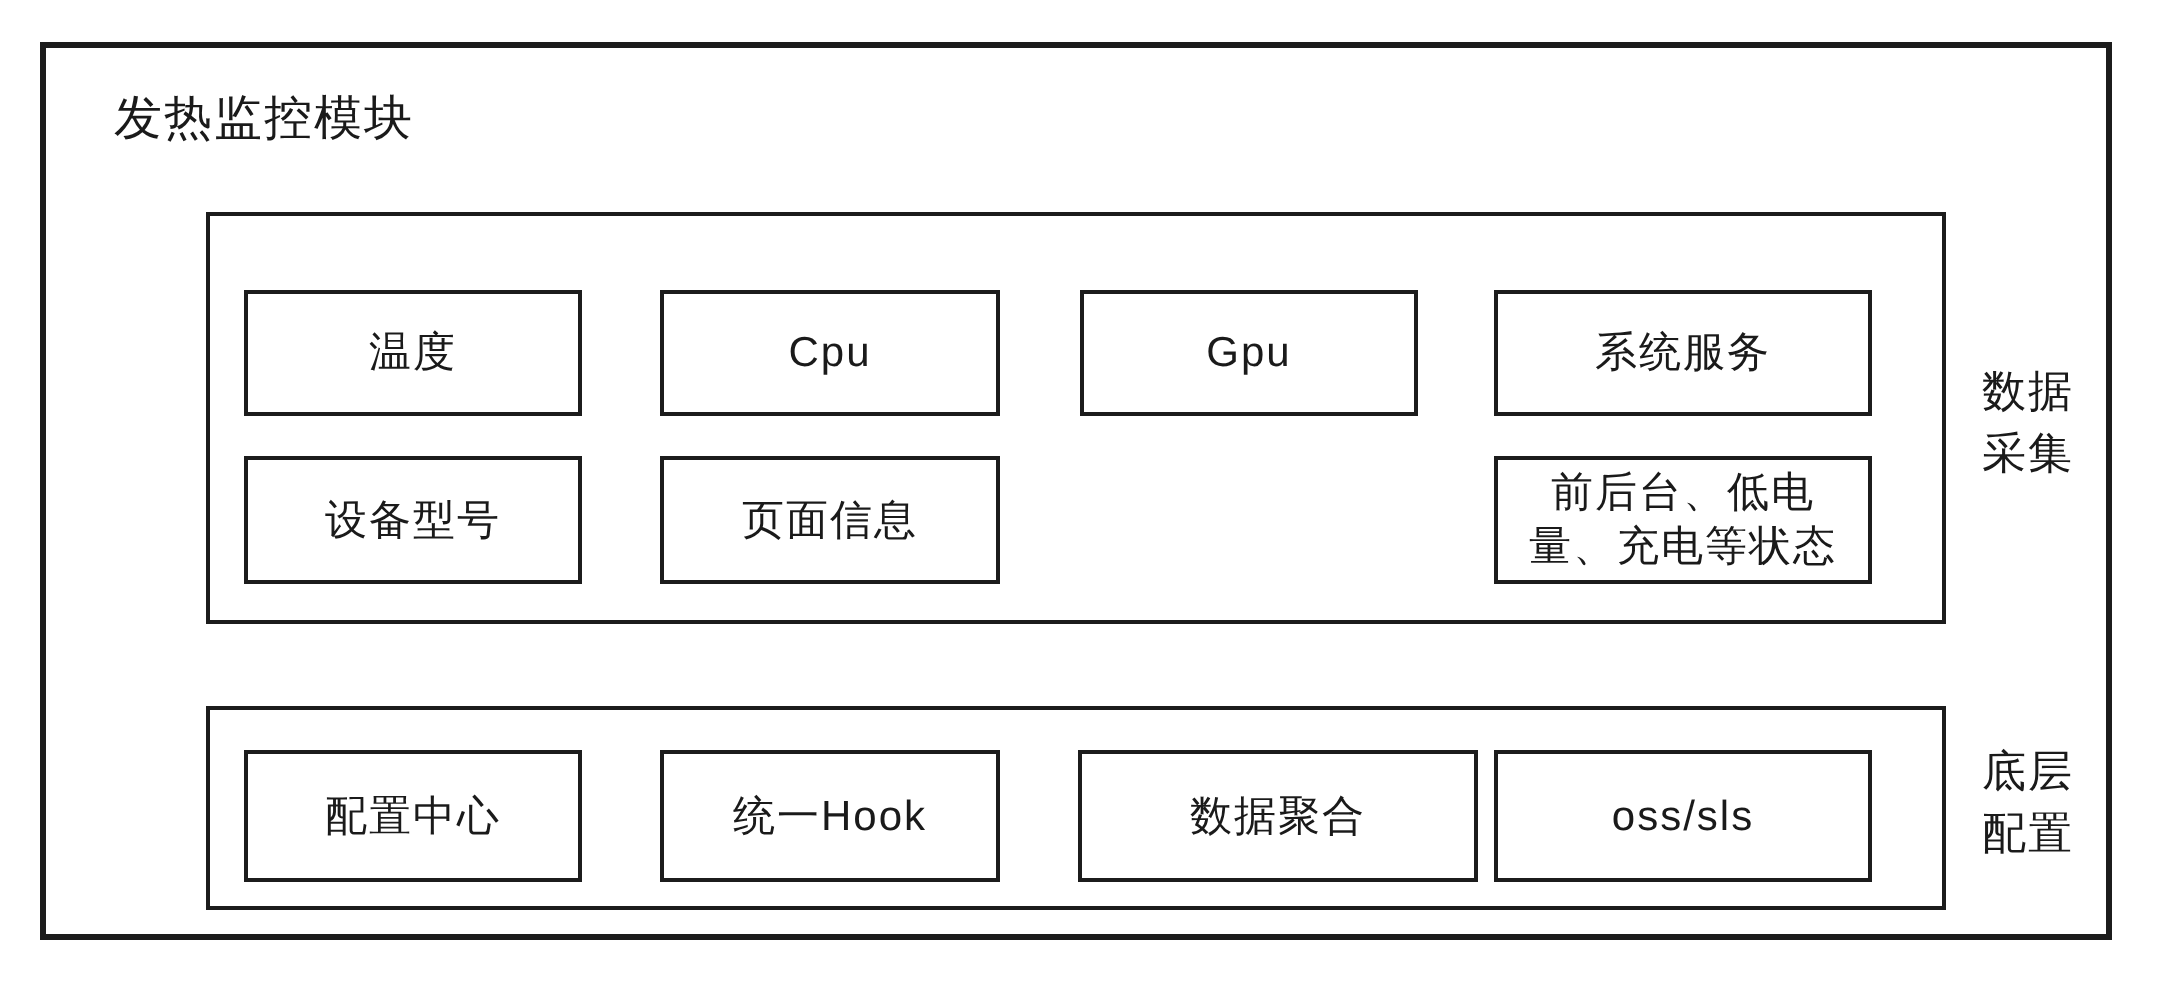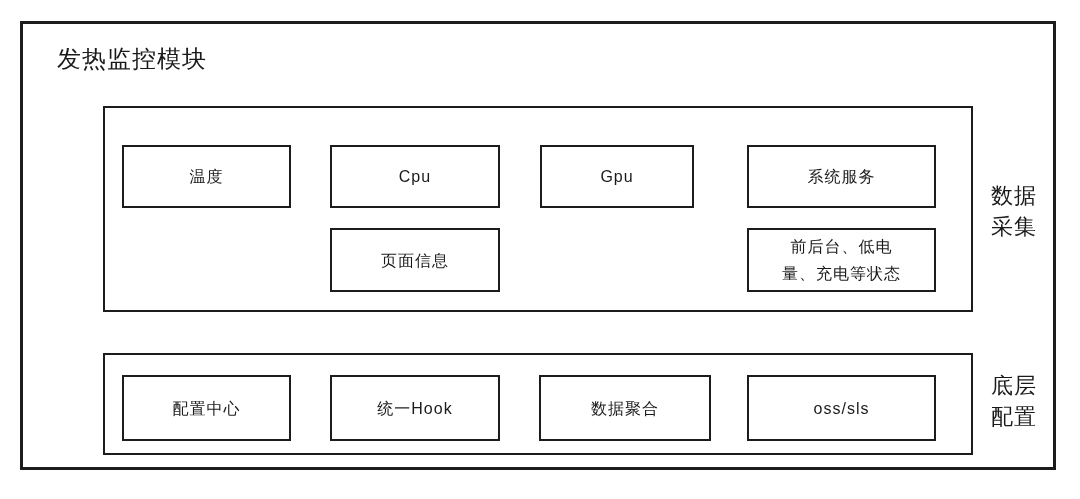--- a/index.html
+++ b/index.html
@@ -48,35 +48,35 @@
   .group-bottom { top: 353px; height: 102px; }
   .node {
     position: absolute;
     border: 2.5px solid #1c1c1c;
     box-sizing: border-box;
     background: #ffffff;
     display: flex;
     align-items: center;
     justify-content: center;
     text-align: center;
-    font-size: 16px;
+    font-size: 21px;
     font-weight: 500;
     letter-spacing: 1px;
     color: #1a1a1a;
     white-space: pre-line;
     line-height: 27px;
   }
   .row1 { top: 145px; height: 63px; }
   .row2 { top: 228px; height: 64px; }
   .row3 { top: 375px; height: 66px; }
   .col1 { left: 122px; width: 169px; }
   .col2 { left: 330px; width: 170px; }
-  .col3 { left: 540px; width: 154px; }
+  .col3 { left: 540px; width: 169px; }
   .col4 { left: 747px; width: 189px; }
-  .col3-wide { left: 539px; width: 172px; }
+  .col3-wide { left: 539px; width: 200px; }
   .side-label {
     position: absolute;
     left: 984px;
     width: 60px;
     text-align: center;
     font-size: 22px;
     font-weight: 500;
     letter-spacing: 1px;
     line-height: 31px;
     color: #1a1a1a;
@@ -94,20 +94,21 @@
 
   <div class="module-title">发热监控模块</div>
 
   <div class="group-box group-top"></div>
 
   <div class="node row1 col1">温度</div>
   <div class="node row1 col2">Cpu</div>
   <div class="node row1 col3">Gpu</div>
   <div class="node row1 col4">系统服务</div>
 
+  <div class="node row2 col1">设备型号</div>
   <div class="node row2 col2">页面信息</div>
   <div class="node row2 col4">前后台、低电
 量、充电等状态</div>
 
   <div class="side-label side-label-top">数据
 采集</div>
 
   <div class="group-box group-bottom"></div>
 
   <div class="node row3 col1">配置中心</div>

